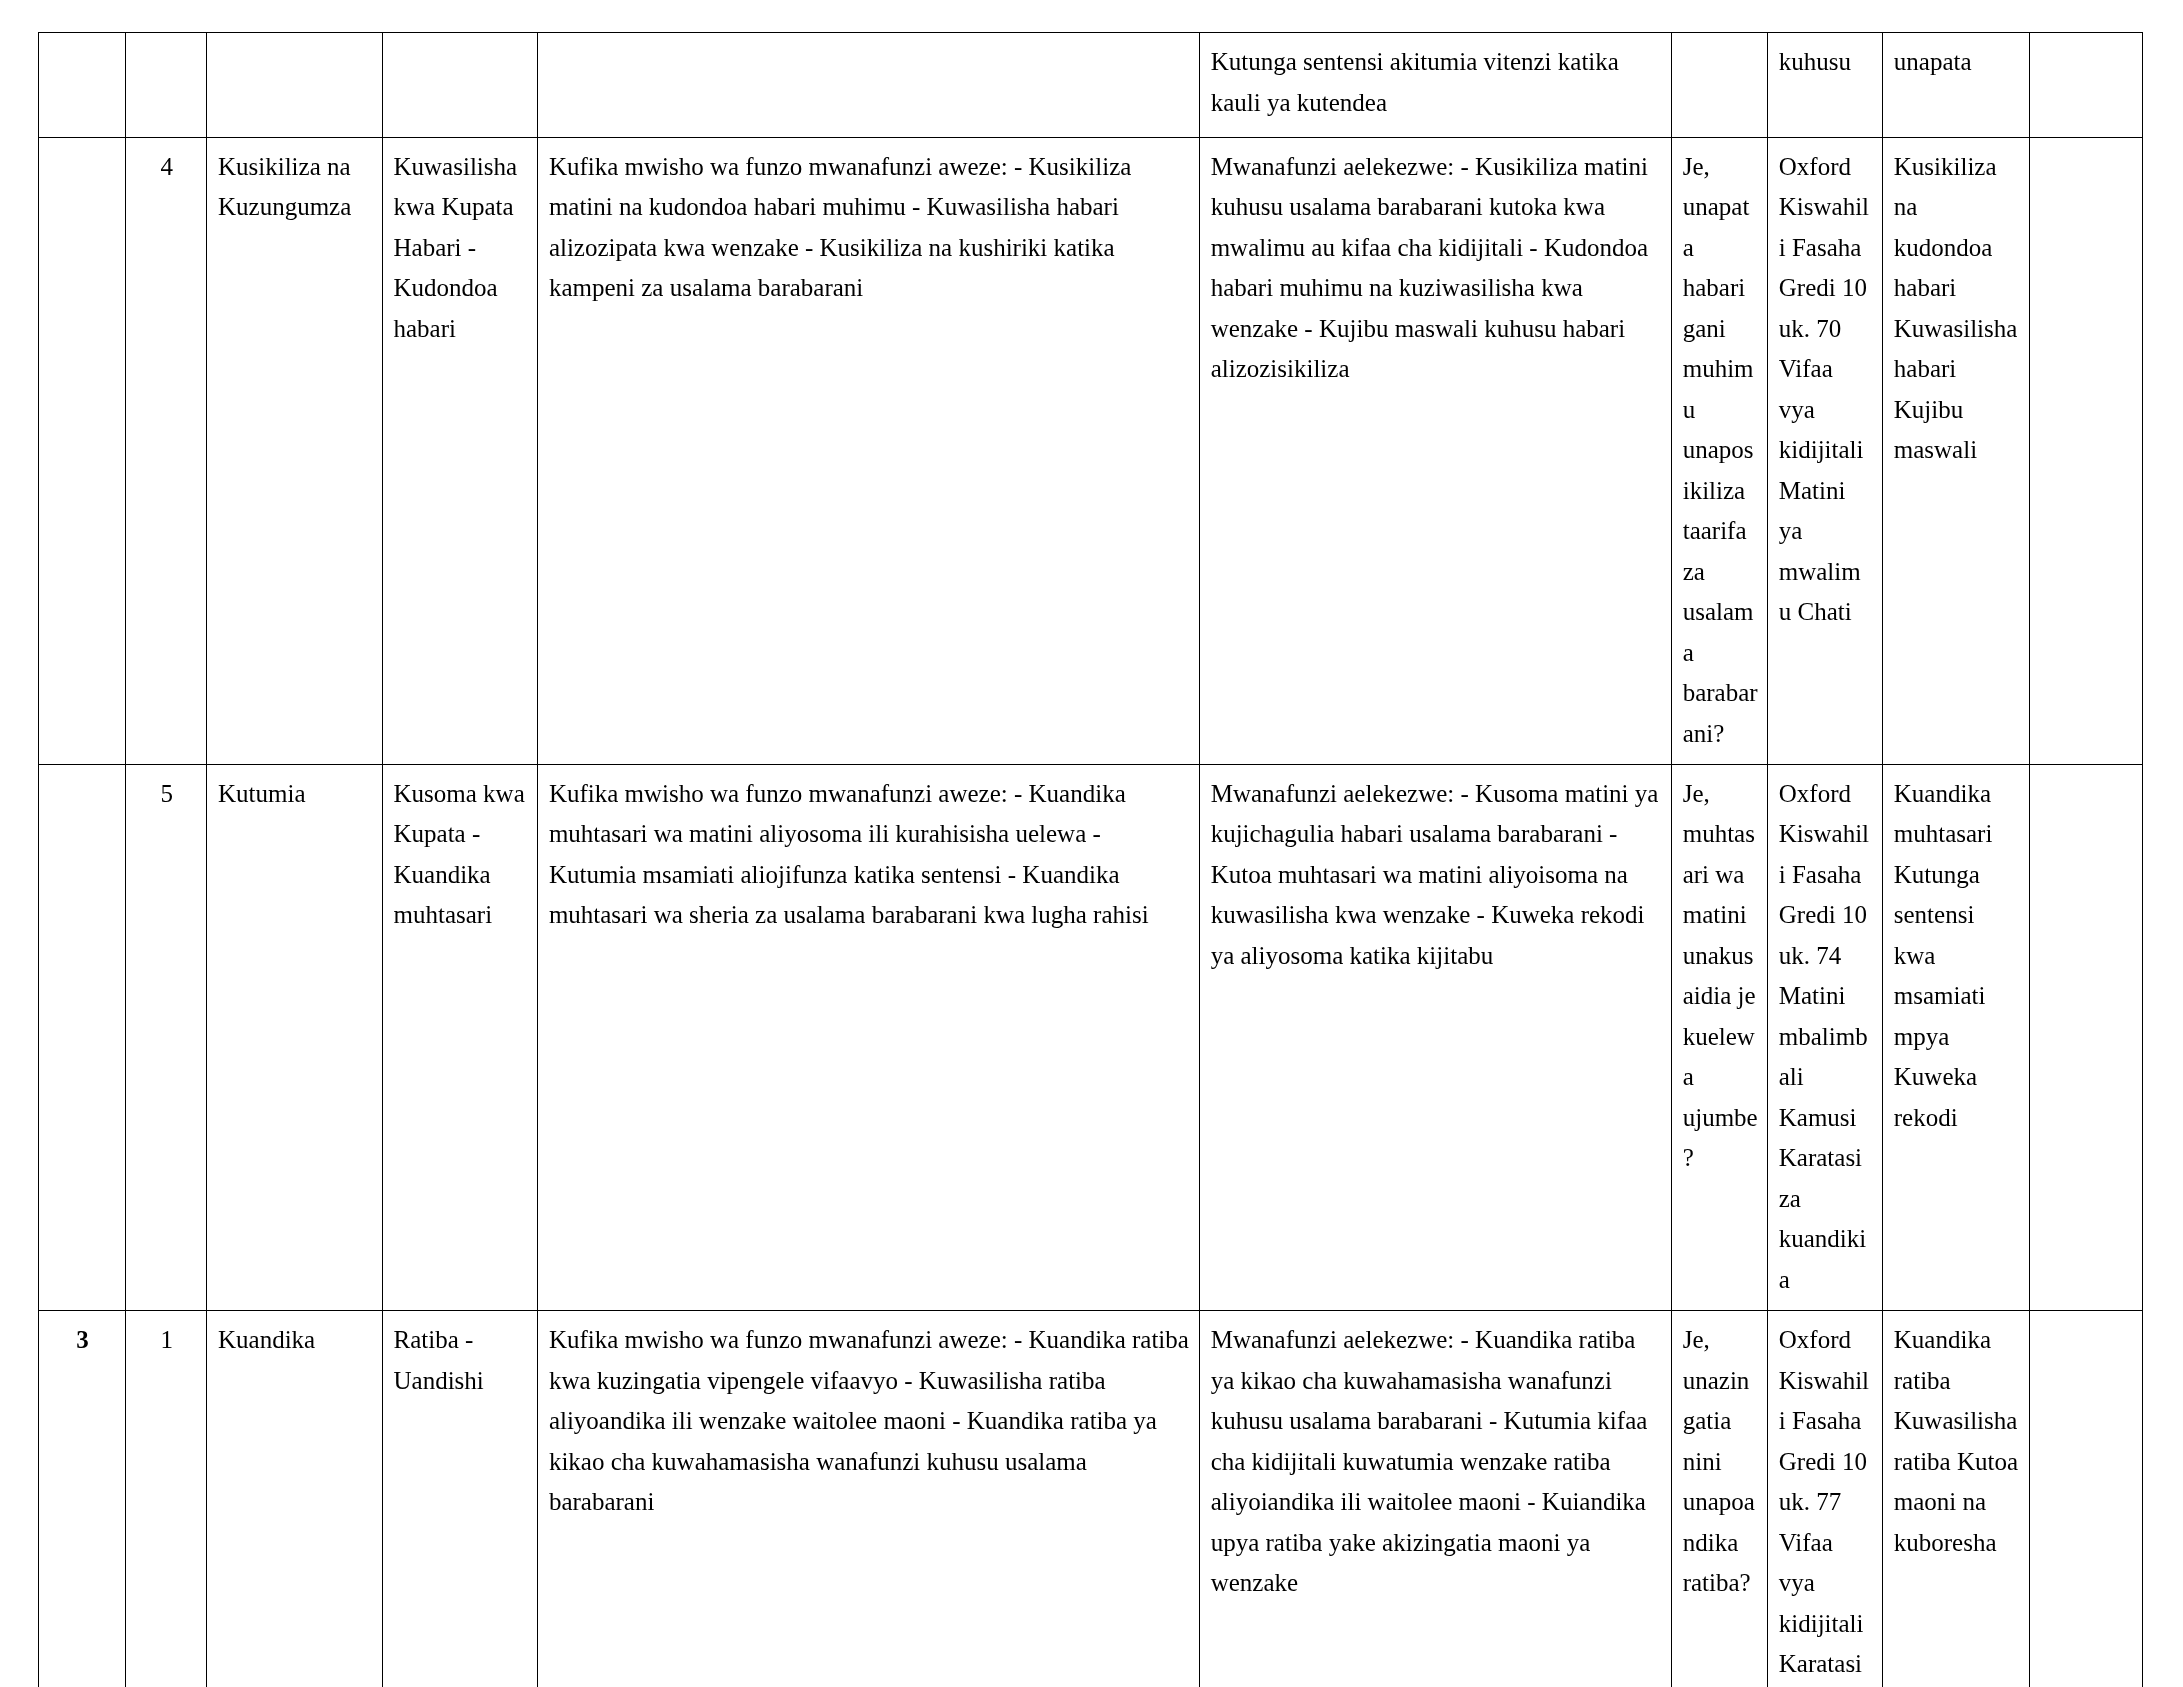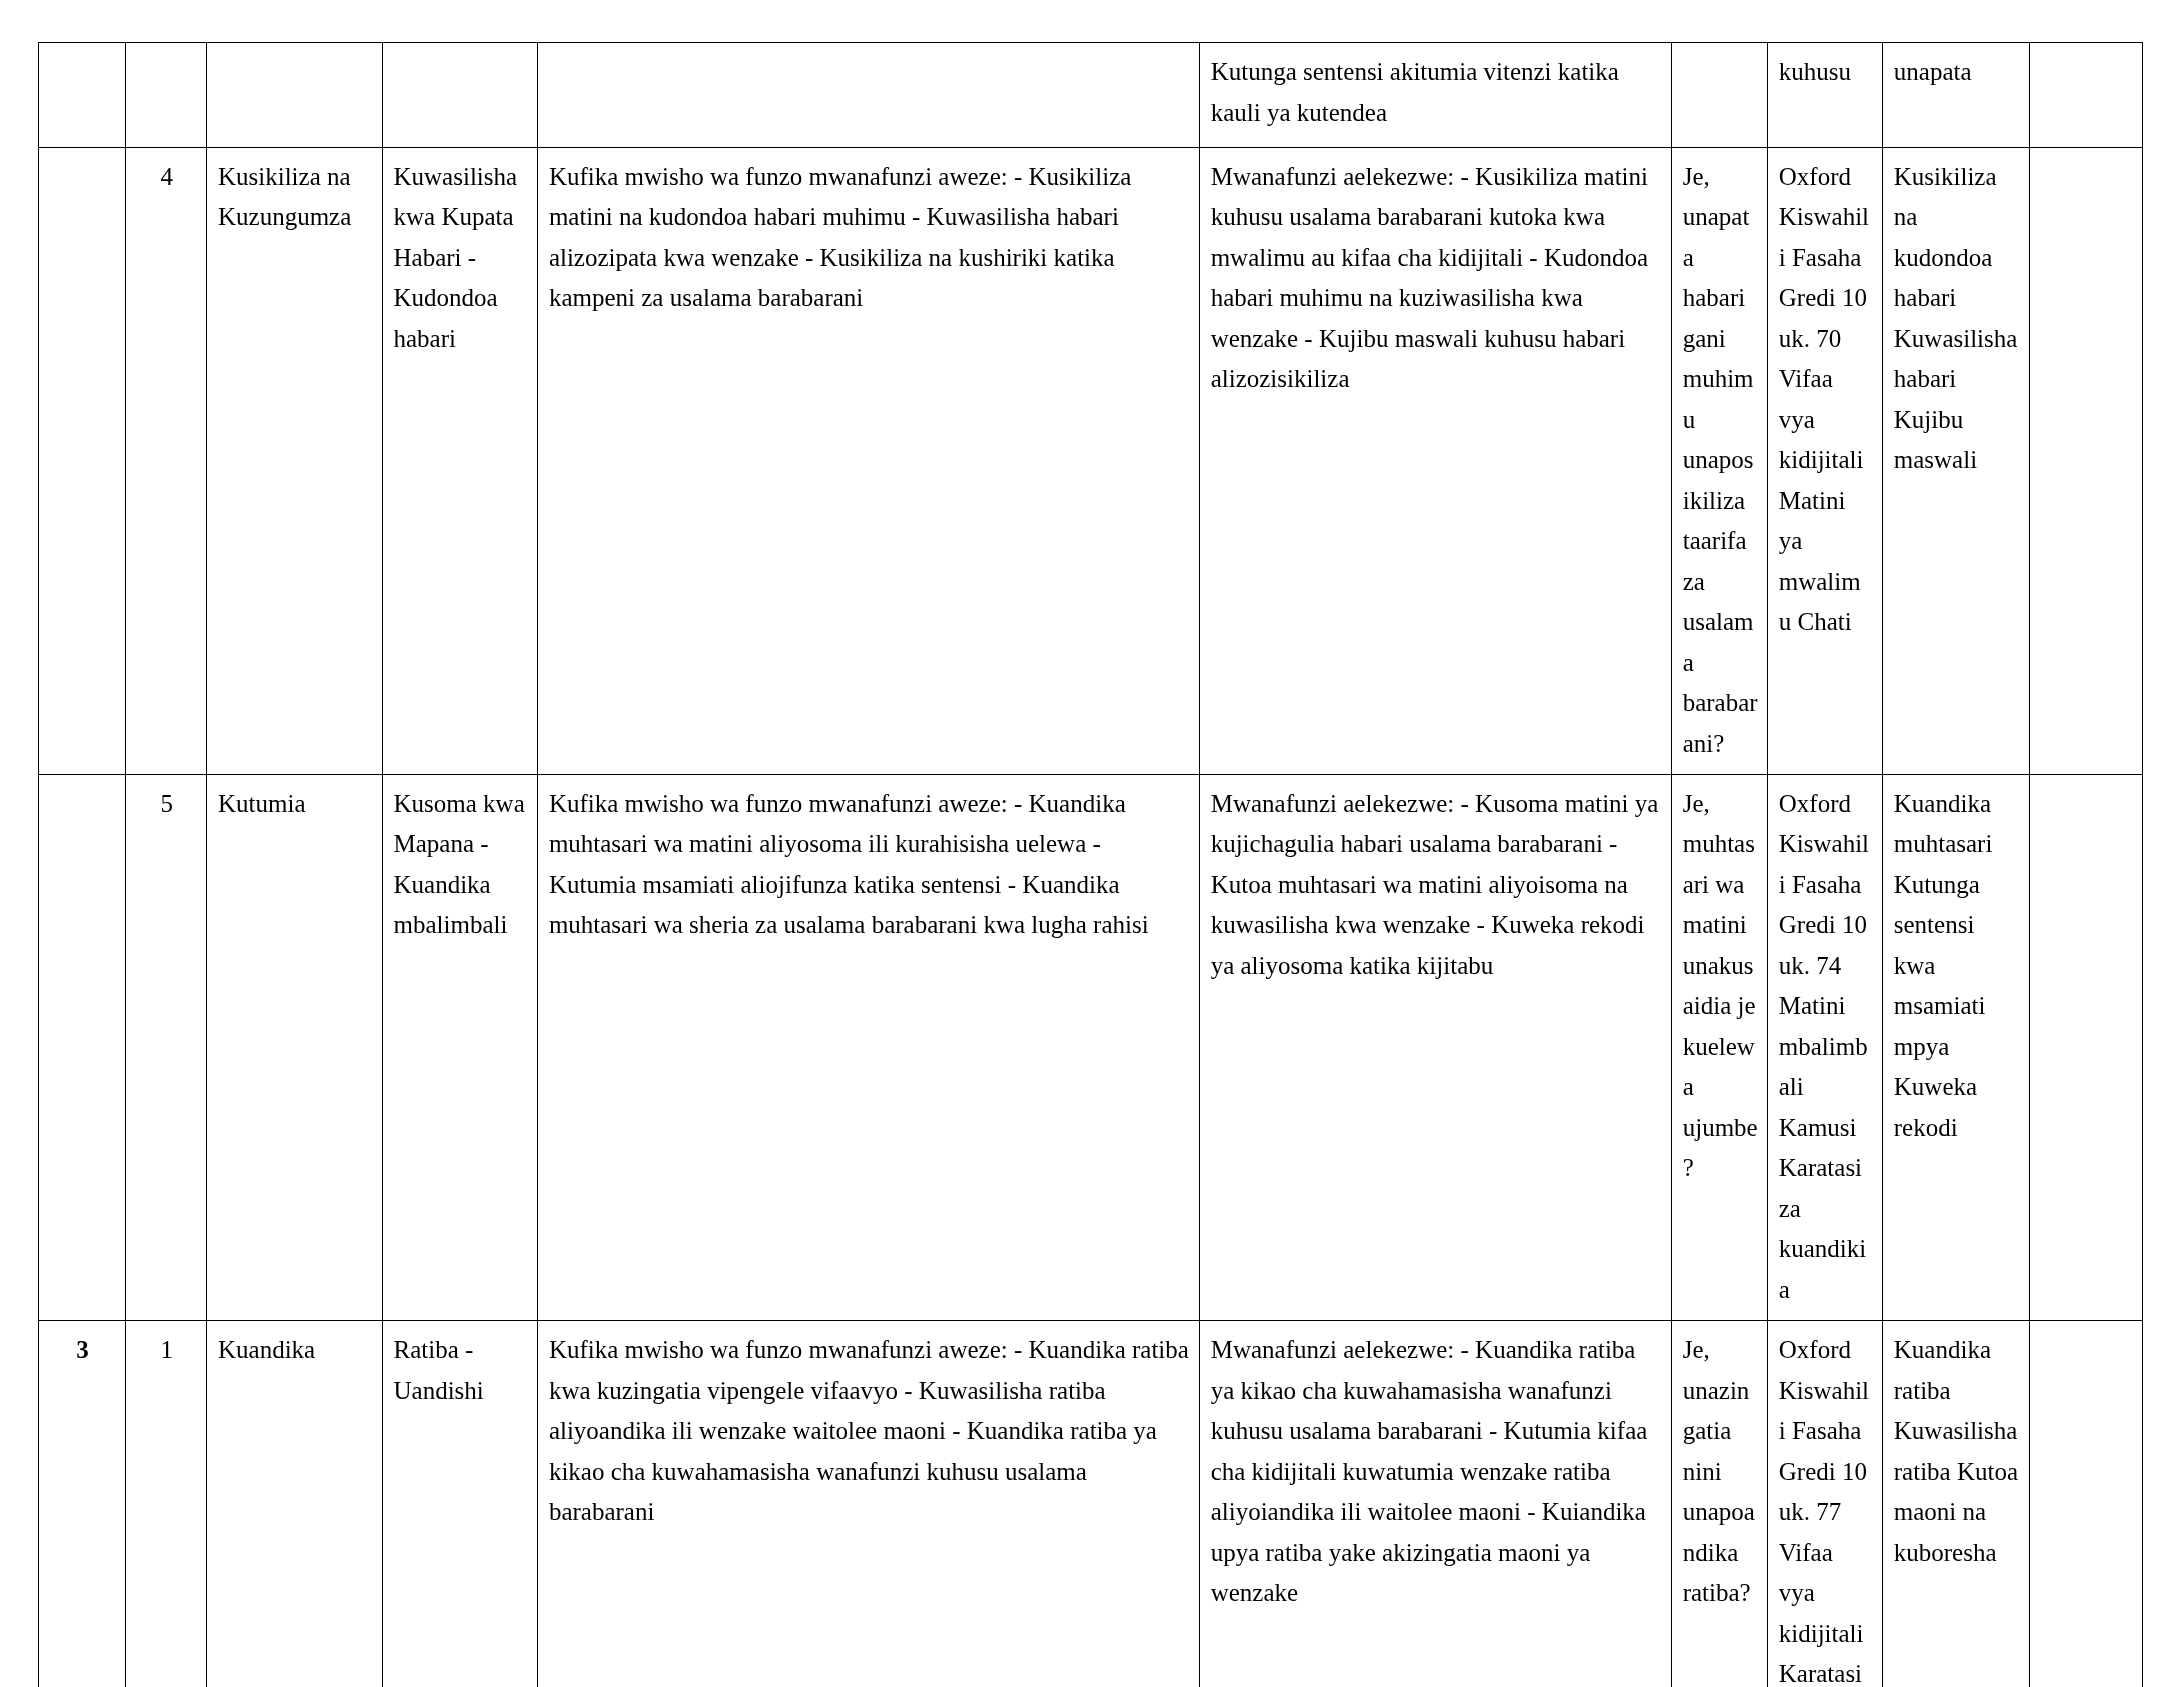--- a/index.html
+++ b/index.html
@@ -12,21 +12,21 @@
     height: 1687px;
     font-family: "Liberation Serif", "DejaVu Serif", serif;
     color: #000000;
     overflow: hidden;
   }
   .page {
     position: relative;
     width: 2183px;
     height: 1687px;
     box-sizing: border-box;
-    padding: 42px 41px 0 38px;
+    padding: 32px 41px 0 38px;
   }
   table.schema {
     border-collapse: collapse;
     table-layout: fixed;
     width: 2105px;
     margin: 0;
   }
   table.schema td {
     border: 1.3px solid #000000;
     vertical-align: top;
@@ -92,21 +92,21 @@
         <td>Mwanafunzi aelekezwe: - Kusikiliza matini kuhusu usalama barabarani kutoka kwa mwalimu au kifaa cha kidijitali - Kudondoa habari muhimu na kuziwasilisha kwa wenzake - Kujibu maswali kuhusu habari alizozisikiliza</td>
         <td>Je, unapata habari gani muhimu unaposikiliza taarifa za usalama barabarani?</td>
         <td>Oxford Kiswahili Fasaha Gredi 10 uk. 70 Vifaa vya kidijitali Matini ya mwalimu Chati</td>
         <td>Kusikiliza na kudondoa habari Kuwasilisha habari Kujibu maswali</td>
         <td></td>
       </tr>
       <tr>
         <td class="term"></td>
         <td class="week">5</td>
         <td>Kutumia</td>
-        <td>Kusoma kwa Mapana - Kuandika mbalimbali</td>
+        <td>Kusoma kwa Kupata - Kuandika muhtasari</td>
         <td>Kufika mwisho wa funzo mwanafunzi aweze: - Kuandika muhtasari wa matini aliyosoma ili kurahisisha uelewa - Kutumia msamiati aliojifunza katika sentensi - Kuandika muhtasari wa sheria za usalama barabarani kwa lugha rahisi</td>
         <td>Mwanafunzi aelekezwe: - Kusoma matini ya kujichagulia habari usalama barabarani - Kutoa muhtasari wa matini aliyoisoma na kuwasilisha kwa wenzake - Kuweka rekodi ya aliyosoma katika kijitabu</td>
         <td>Je, muhtasari wa matini unakusaidia je kuelewa ujumbe?</td>
         <td>Oxford Kiswahili Fasaha Gredi 10 uk. 74 Matini mbalimbali Kamusi Karatasi za kuandikia</td>
         <td>Kuandika muhtasari Kutunga sentensi kwa msamiati mpya Kuweka rekodi</td>
         <td></td>
       </tr>
       <tr>
         <td class="term">3</td>
         <td class="week">1</td>

